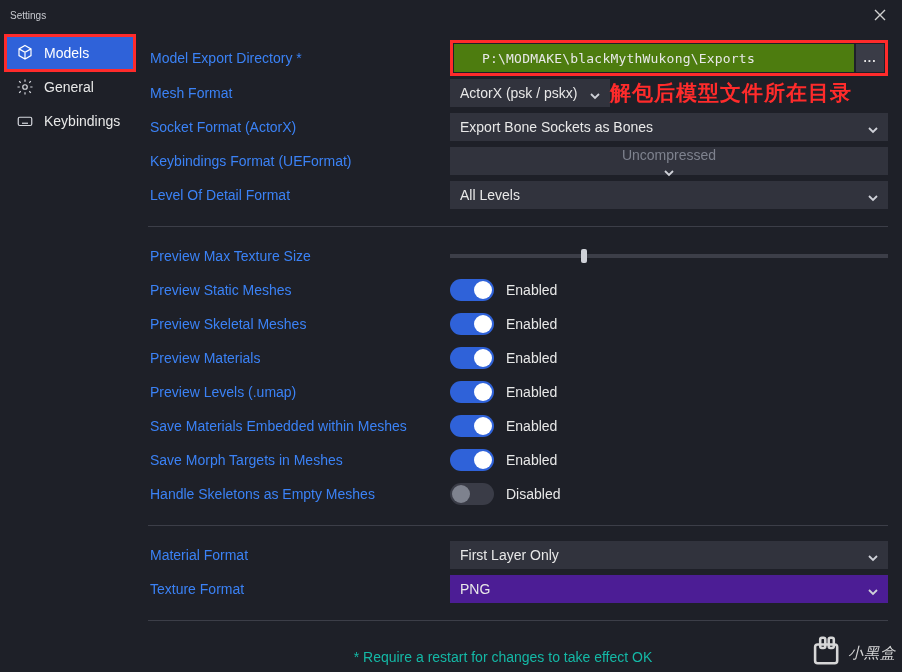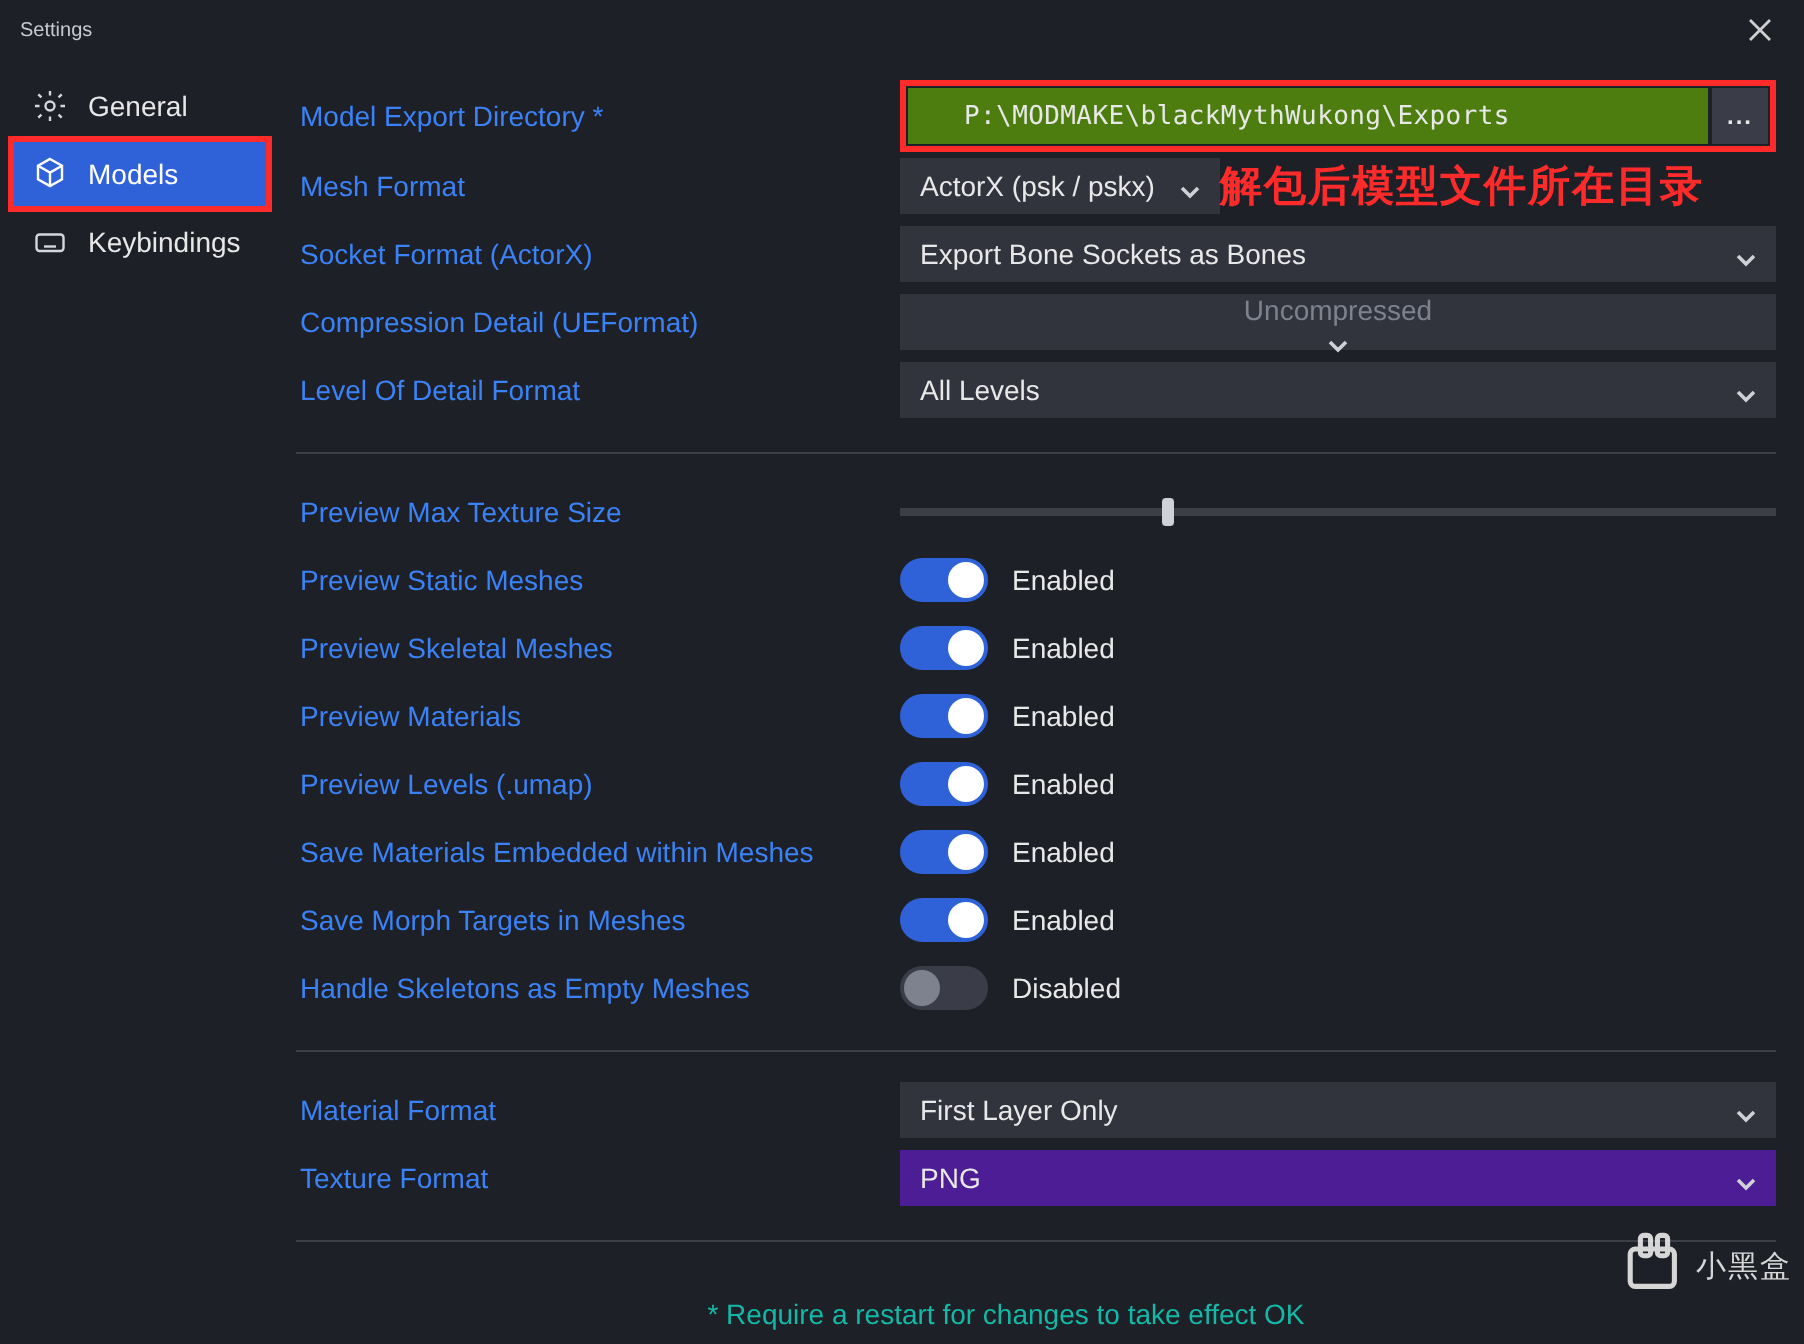--- a/index.html
+++ b/index.html
@@ -40,21 +40,21 @@
   .tog-label { color:#e8e8e8; }
 
   .divider { height:1px; background:#3c3e48; margin:14px 0 12px 0; }
 
   .meshformat-wrap { flex:1; position:relative; }
   .meshformat-wrap .select { width:160px; flex:none; }
   .overlay-text { position:absolute; left:160px; top:0; color:#ff2b2b; font-size:21px; font-weight:600; letter-spacing:1px; white-space:nowrap; }
 
   .footer { text-align:center; padding:16px 30px 0 0; font-size:14px; color:#14b8a6;}
 
-  .watermark { position:absolute; right:6px; bottom:22px; display:flex; align-items:center; gap:4px; opacity:0.88;}
+  .watermark { position:absolute; right:6px; bottom:2px; display:flex; align-items:center; gap:4px; opacity:0.88;font-style:italic;}
   .watermark .logo { width:34px; height:34px; }
   .watermark .txt{ color:#f0f0f0; font-size:15px; font-weight:500; letter-spacing:1px;}
 
   .content::-webkit-scrollbar{width:8px}
   .content::-webkit-scrollbar-track{background:#1e2028}
   .content::-webkit-scrollbar-thumb{background:#3c3e48;border-radius:4px}
 </style>
 </head>
 <body>
 
@@ -62,37 +62,37 @@
   <span class="title">Settings</span>
   <div class="close">
     <svg width="14" height="14" viewBox="0 0 14 14">
         <path d="M2 2 L12 12 M12 2 L2 12" stroke-width="1.4"></path>
       </svg>
   </div>
 </div>
 
 <div class="body">
   <div class="sidebar">
+    <div class="sideitem active models">
+      <span class="icon">
+        <svg viewBox="0 0 24 24" width="18" height="18">
+            <path d="M12 2l8 4.5v9L12 20l-8-4.5v-9L12 2z M4 6.5l8 4.5 8-4.5 M12 11v9"></path>
+          </svg>
+      </span>
+      <span>Models</span>
+    </div>
     <div class="sideitem">
       <span class="icon">
         <svg viewBox="0 0 24 24" width="18" height="18">
             <circle cx="12" cy="12" r="3"></circle>
             <path d="M12 2v3M12 19v3M4.2 4.2l2.1 2.1M17.7 17.7l2.1 2.1M2 12h3M19 12h3M4.2 19.8l2.1-2.1M17.7 6.3l2.1-2.1"></path>
           </svg>
       </span>
       <span>General</span>
     </div>
-    <div class="sideitem active models">
-      <span class="icon">
-        <svg viewBox="0 0 24 24" width="18" height="18">
-            <path d="M12 2l8 4.5v9L12 20l-8-4.5v-9L12 2z M4 6.5l8 4.5 8-4.5 M12 11v9"></path>
-          </svg>
-      </span>
-      <span>Models</span>
-    </div>
     <div class="sideitem">
       <span class="icon">
         <svg viewBox="0 0 24 24" width="18" height="18">
             <rect x="3" y="7" width="18" height="11" rx="2"></rect>
             <path d="M7 11h0 M11 11h0 M15 11h0 M8 15h8"></path>
           </svg>
       </span>
       <span>Keybindings</span>
     </div>
   </div>
@@ -128,21 +128,21 @@
         <div class="select">
           <span>Export Bone Sockets as Bones</span>
           <span class="caret"><svg viewBox="0 0 10 10" width="10" height="10">
                 <path d="M1 3l4 4 4-4"></path>
               </svg></span>
         </div>
       </div>
     </div>
 
     <div class="row">
-      <div class="label">Compression Detail (UEFormat)</div>
+      <div class="label">Keybindings Format (UEFormat)</div>
       <div class="field">
         <div class="select disabled">
           <span>Uncompressed</span>
           <span class="caret"><svg viewBox="0 0 10 10" width="10" height="10">
                 <path d="M1 3l4 4 4-4"></path>
               </svg></span>
         </div>
       </div>
     </div>
 

